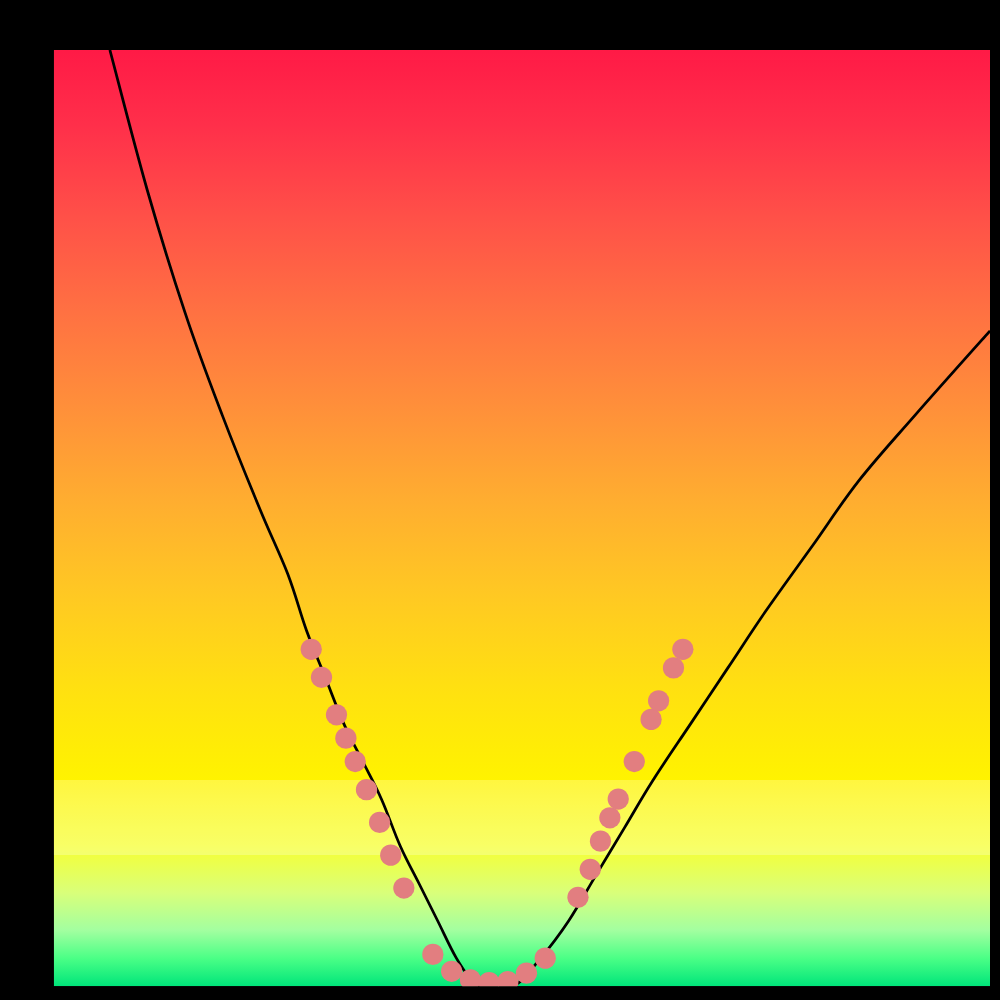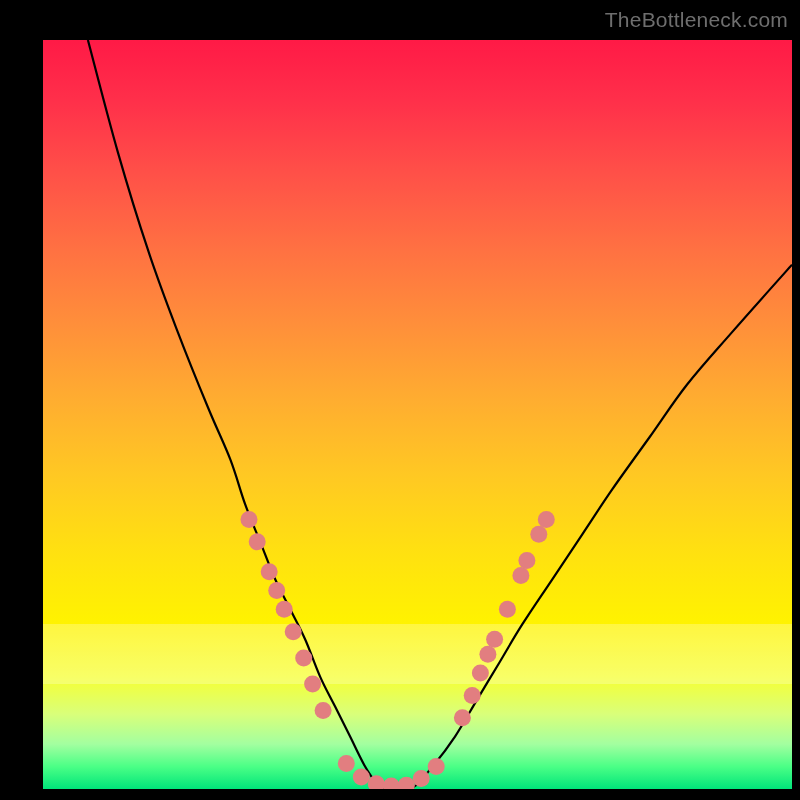--- a/index.html
+++ b/index.html
@@ -120,14 +120,13 @@
           <circle class="marker" cx="444.9" cy="614.2" r="8.5"></circle>
           <circle class="marker" cx="451.6" cy="599.2" r="8.5"></circle>
           <circle class="marker" cx="464.4" cy="569.2" r="8.5"></circle>
           <circle class="marker" cx="477.9" cy="535.5" r="8.5"></circle>
           <circle class="marker" cx="483.9" cy="520.6" r="8.5"></circle>
           <circle class="marker" cx="495.8" cy="494.3" r="8.5"></circle>
           <circle class="marker" cx="503.3" cy="479.4" r="8.5"></circle>
         </g>
     </svg>
   </div>
-  <div class="watermark">TheBottleneck.com</div>
 </div>
 
 </body></html>

